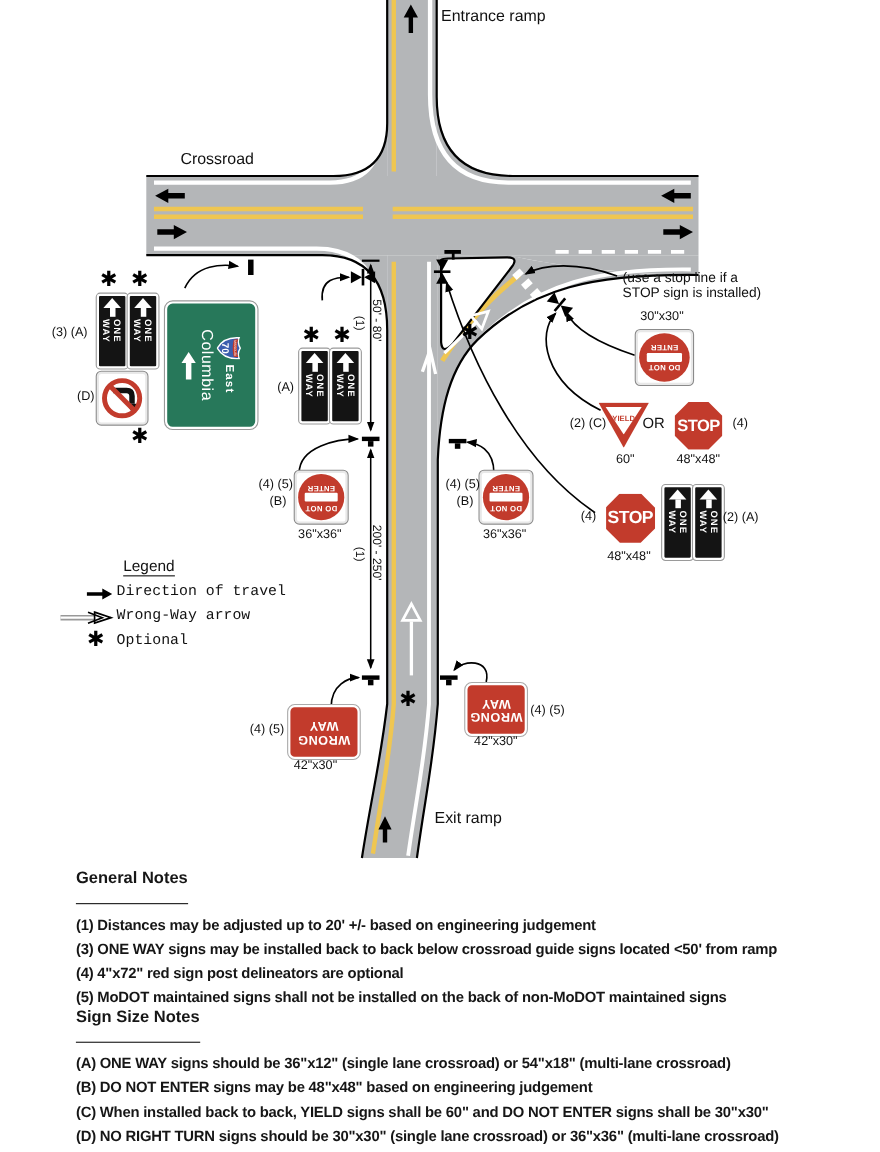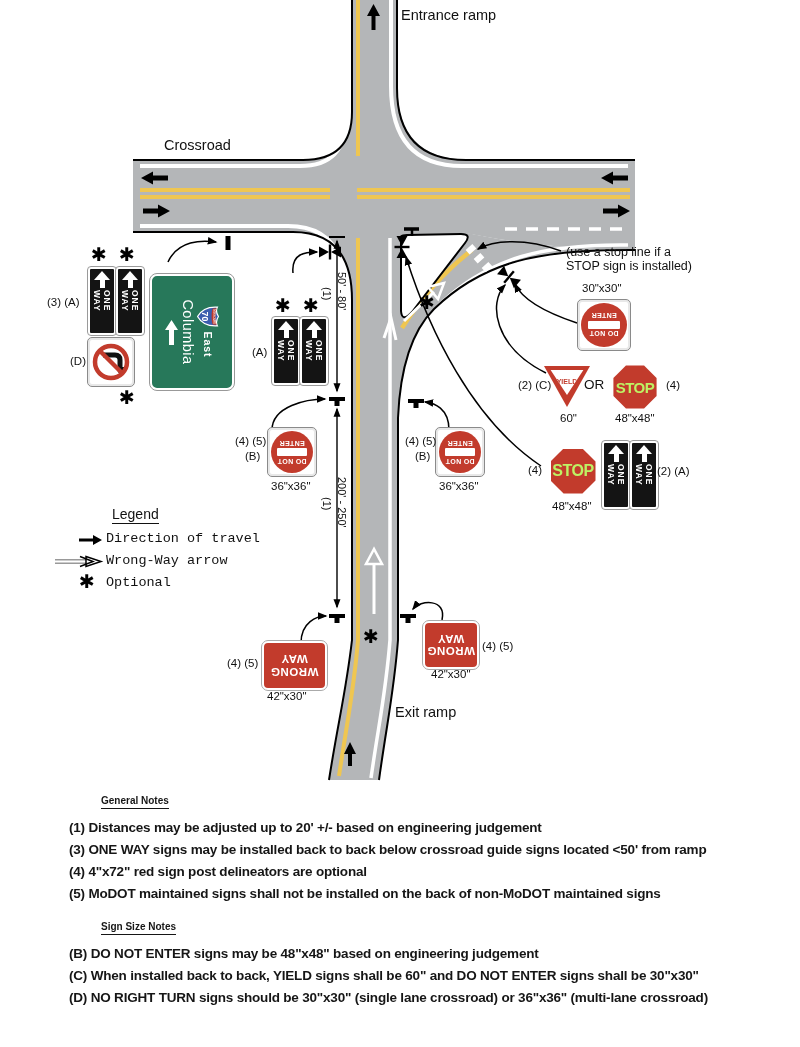--- a/index.html
+++ b/index.html
@@ -29,21 +29,21 @@
   .dne-c{width:88%;height:88%;border-radius:50%;background:#c23b2c;display:flex;flex-direction:column;
        align-items:center;justify-content:center;}
   .dne-t{color:#fff;font-weight:700;font-size:7px;letter-spacing:.3px;}
   .dne-bar{width:72%;height:8px;background:#fff;margin:1.5px 0;border-radius:1px;}
 
   
   .stop{position:absolute;background:#fff;display:flex;align-items:center;justify-content:center;
         clip-path:polygon(29% 0,71% 0,100% 29%,100% 71%,71% 100%,29% 100%,0 71%,0 29%);}
   .stop-in{width:90%;height:90%;background:#c23b2c;display:flex;align-items:center;justify-content:center;
         clip-path:polygon(29% 0,71% 0,100% 29%,100% 71%,71% 100%,29% 100%,0 71%,0 29%);
-        color:#bef264;font-weight:700;letter-spacing:-.5px;}
+        color:#ffffff;font-weight:700;letter-spacing:-.5px;}
 
   
   .yield{position:absolute;width:46px;height:41px;background:#c23b2c;
          clip-path:polygon(0 0,100% 0,50% 100%);filter:drop-shadow(0 0 1px #999);}
   .yield-in{position:absolute;left:14%;top:9%;width:72%;height:62%;background:#fff;
          clip-path:polygon(0 0,100% 0,50% 100%);text-align:center;}
   .yield-t{color:#c23b2c;font-size:7px;font-weight:700;}
 
   
   .ww{position:absolute;background:#c23b2c;border:2px solid #fff;outline:1px solid #aaa;border-radius:6px;
@@ -63,21 +63,21 @@
   .g-east{color:#fff;font-size:10.5px;font-weight:700;letter-spacing:1px;}
   .g-city{color:#fff;font-size:14.5px;letter-spacing:.5px;}
 
   
   .leg-title{position:absolute;font-size:14px;border-bottom:1.5px solid #111;padding-bottom:1px;}
   .leg-row-label{position:absolute;font-size:13.5px;white-space:nowrap;font-family:Liberation Mono, monospace;}
   .leg-icon{position:absolute;}
 
   
   .notes{position:absolute;left:69px;font-weight:700;color:#161616;}
-  .notes-title{font-size:10px;display:inline-block;border-bottom:1.5px solid #161616;padding-bottom:2px;margin-bottom:8px;margin-left:32px;}
+  .notes-title{font-size:15px;display:inline-block;border-bottom:1.5px solid #161616;padding-bottom:14px;margin-bottom:8px;}
   .notes-item{font-size:13.5px;line-height:22px;white-space:nowrap;letter-spacing:-0.2px;}
 </style>
 </head>
 <body>
 
 <div class="canvas">
 
   <svg class="roadsvg" width="800" height="790" viewBox="0 0 800 790">
     <defs>
       <marker id="ah" markerWidth="8" markerHeight="8" refX="5.5" refY="3.5" orient="auto-start-reverse">
@@ -177,21 +177,21 @@
       <path d="M442,620 C447,598 420,600 413,609" marker-end="url(#ah)"></path>
       <path d="M577,323 C541,311 521,297 515,284" marker-end="url(#ah)"></path>
       <path d="M546,373 C494,347 488,303 505,285" marker-end="url(#ah)"></path>
       <path d="M541,466 C472,420 429,330 406,257" marker-end="url(#ah)"></path>
       <path d="M561,251 C526,238 494,240 478,249" marker-end="url(#ah)"></path>
     </g>
   </svg>
 
   <div class="roadlbl" style="left:401px;top:7px">Entrance ramp</div>
   <div class="roadlbl" style="left:164px;top:137px">Crossroad</div>
-  <div class="roadlbl" style="left:395px;top:704px">Exit ramp</div>
+  <div class="roadlbl" style="left:395px;top:736px">Exit ramp</div>
   <div class="note2" style="left:566px;top:245px">(use a stop line if a</div>
   <div class="note2" style="left:566px;top:259px">STOP sign is installed)</div>
 
   <div class="vtext" style="left:336px;top:272px">50' - 80'</div>
   <div class="vtext" style="left:321px;top:287px">(1)</div>
   <div class="vtext" style="left:336px;top:477px">200' - 250'</div>
   <div class="vtext" style="left:321px;top:497px">(1)</div>
 
   <div class="ow" style="left:88px;top:267px">
     <span class="ow-ar"></span>
@@ -344,18 +344,19 @@
   <div class="notes" style="top:790px">
     <div class="notes-title">General Notes</div>
     <div class="notes-item">(1) Distances may be adjusted up to 20' +/- based on engineering judgement</div>
     <div class="notes-item">(3) ONE WAY signs may be installed back to back below crossroad guide signs located &lt;50' from ramp</div>
     <div class="notes-item">(4) 4"x72" red sign post delineators are optional</div>
     <div class="notes-item">(5) MoDOT maintained signs shall not be installed on the back of non-MoDOT maintained signs</div>
   </div>
 
   <div class="notes" style="top:916px">
     <div class="notes-title">Sign Size Notes</div>
+    <div class="notes-item">(A) ONE WAY signs should be 36"x12" (single lane crossroad) or 54"x18" (multi-lane crossroad)</div>
     <div class="notes-item">(B) DO NOT ENTER signs may be 48"x48" based on engineering judgement</div>
     <div class="notes-item">(C) When installed back to back, YIELD signs shall be 60" and DO NOT ENTER signs shall be 30"x30"</div>
     <div class="notes-item">(D) NO RIGHT TURN signs should be 30"x30" (single lane crossroad) or 36"x36" (multi-lane crossroad)</div>
   </div>
 
 </div>
 
 </body></html>

